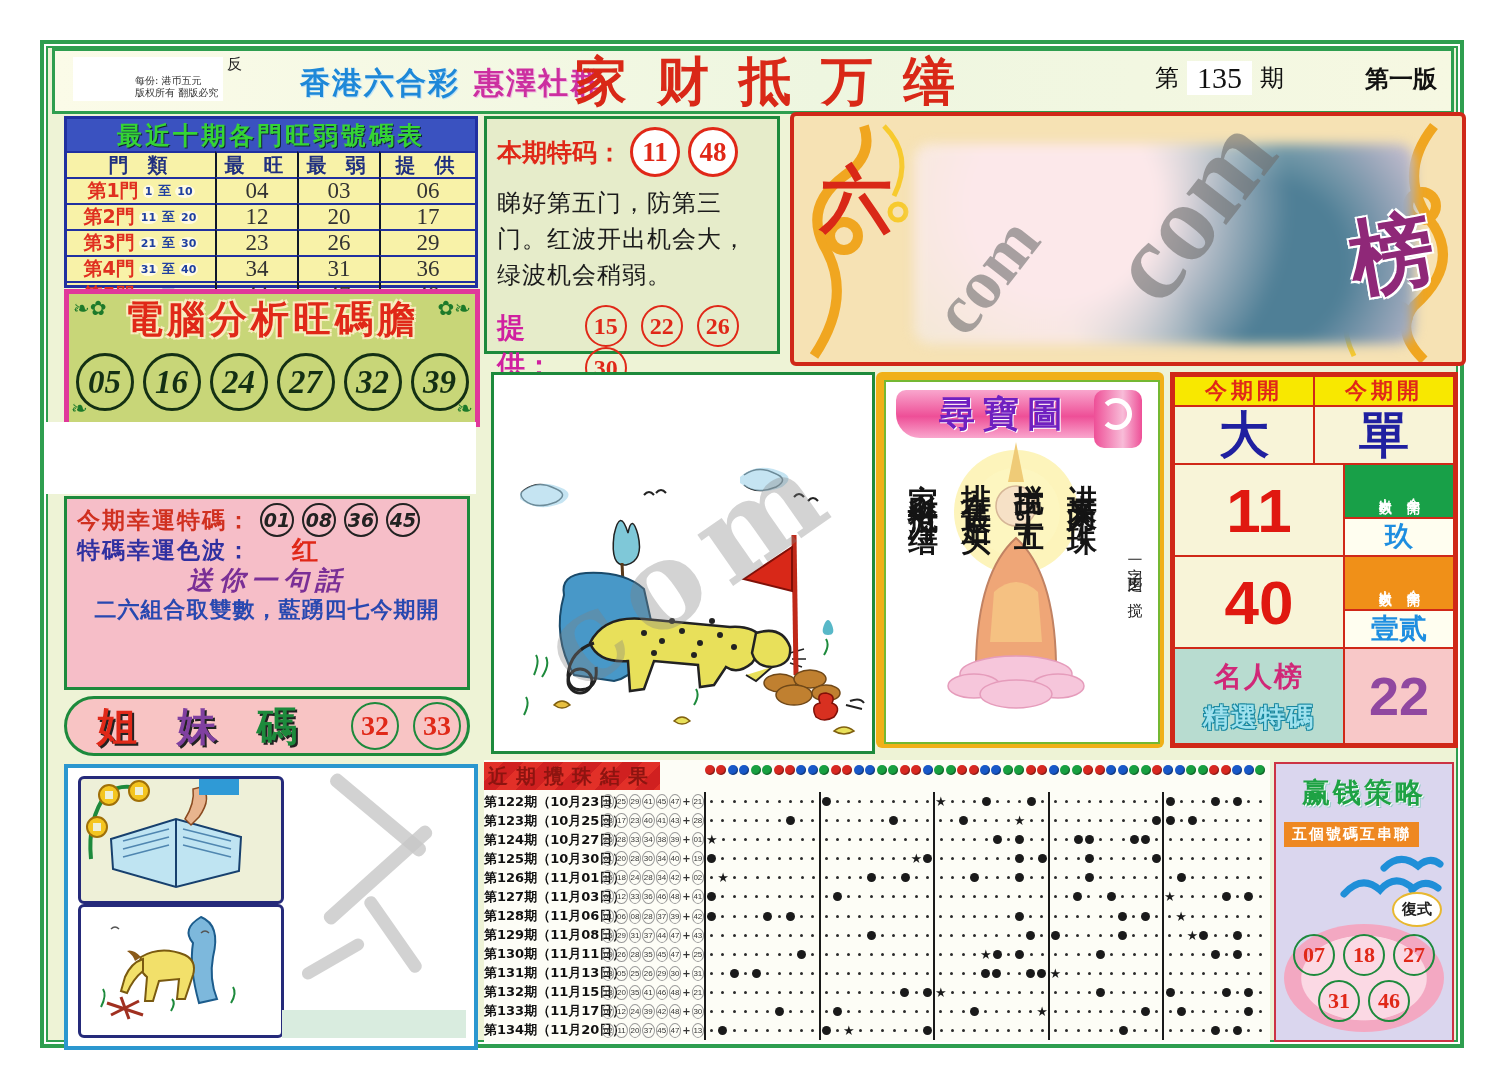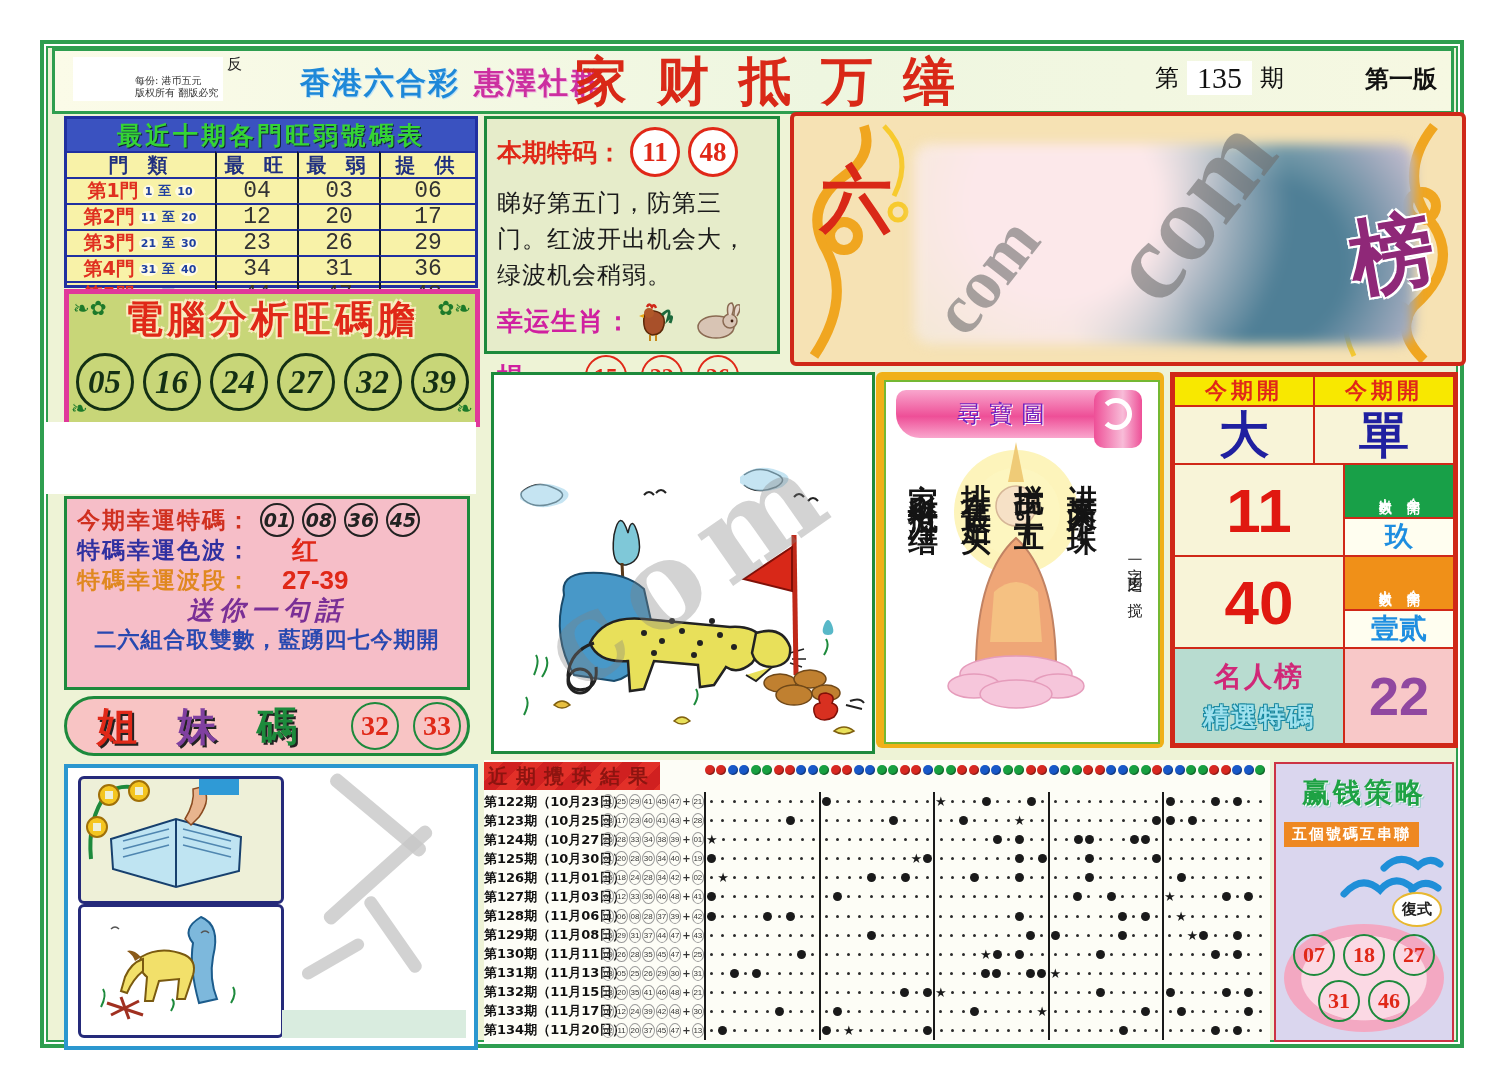--- a/index.html
+++ b/index.html
@@ -28,21 +28,21 @@
   #hot .ttl{height:32px;background:#3a52c0;color:#35d435;font-size:25px;font-weight:bold;
             display:flex;align-items:center;justify-content:center;letter-spacing:3px;text-shadow:1px 1px 0 #123;}
   .hot-grid{display:grid;grid-template-columns:148px 82px 82px 1fr;}
   .hot-grid > div{border-top:2px solid #2030a0;border-left:2px solid #0f172a;height:24px;
                   display:flex;align-items:center;justify-content:center;}
   .hot-grid > div:nth-child(4n+1){border-left:none;}
   .hot-head{color:#203080;font-weight:bold;font-size:20px;letter-spacing:6px;}
   .door{color:#e03020;font-weight:bold;font-size:19px;gap:4px;}
   .door .rng{color:#2040a0;font-size:11px;font-weight:bold;background:#fffbe2;border-radius:50%;padding:0 2px;}
   .door .zhi{color:#2040a0;font-size:13px;font-weight:bold;}
-  .hval{color:#333;font-size:23px;font-family:Liberation Mono, monospace;}
+  .hval{color:#333;font-size:23px;font-family:Liberation Serif, serif;}
   
   #comp{left:20px;top:245px;width:406px;height:128px;border:5px solid #e0389a;background:#c8d678;}
   #comp .ttl{text-align:center;font-size:38px;font-weight:bold;color:#e02818;letter-spacing:4px;
              text-shadow:2px 2px 0 #f8edc0,-2px -2px 0 #f8edc0,2px -2px 0 #f8edc0,-2px 2px 0 #f8edc0;}
   #comp .nums{display:flex;justify-content:center;gap:9px;margin-top:8px;}
   .comp-circle{width:52px;height:52px;border:3px solid #143014;border-radius:50%;display:flex;align-items:center;
                justify-content:center;font-size:33px;font-style:italic;font-weight:bold;color:#143014;
                font-family:"Liberation Serif",serif;}
   .holly{position:absolute;font-size:20px;color:#1d7a2a;}
   
@@ -115,21 +115,21 @@
            transform:rotate(-35deg);font-family:"DejaVu Serif",serif;letter-spacing:16px;}
   
   #treasure{left:832px;top:328px;width:288px;height:376px;background:#f0b018;border-radius:6px;padding:8px;box-sizing:border-box;}
   #treasure .panel{position:relative;width:100%;height:100%;background:#ffffff;border:2px solid #74b832;overflow:hidden;}
   #treasure .ribbon{position:absolute;left:10px;top:8px;width:218px;height:48px;border-radius:10px 4px 4px 24px;
       background:linear-gradient(180deg,#f9a6cd,#ee4f97 55%,#f9a6cd);display:flex;align-items:center;justify-content:center;}
   #treasure .curl{position:absolute;right:16px;top:8px;width:48px;height:58px;border-radius:10px;
       background:linear-gradient(90deg,#ee4f97,#f8bcd8 60%,#ee4f97);}
   #treasure .curl::after{content:"";position:absolute;right:10px;top:8px;width:22px;height:22px;border:5px solid #fff;
       border-radius:50%;border-left-color:transparent;}
-  #treasure .ttl{font-size:24px;font-weight:normal;color:#7020c0;letter-spacing:8px;text-shadow:1px 1px 0 #fff;}
+  #treasure .ttl{font-size:36px;font-weight:bold;color:#7020c0;letter-spacing:8px;text-shadow:1px 1px 0 #fff;}
   .poem-wrap{position:absolute;left:16px;top:78px;right:56px;bottom:30px;display:flex;flex-direction:row-reverse;
              justify-content:space-between;}
   .poem-col{writing-mode:vertical-rl;text-orientation:upright;font-size:30px;color:#141414;
             font-family:"DejaVu Serif",serif;font-weight:bold;letter-spacing:10px;}
   .poem-note{position:absolute;right:14px;top:170px;writing-mode:vertical-rl;text-orientation:upright;
              font-size:15px;color:#222;letter-spacing:4px;font-family:"DejaVu Serif",serif;}
   
   #panel{left:1126px;top:328px;width:288px;height:376px;border:3px solid #d02818;background:#f8f4d8;box-sizing:border-box;}
   .pn-cell{position:absolute;box-sizing:border-box;border:2px solid #d02818;display:flex;align-items:center;justify-content:center;}
   .pn-yellow{background:#f8e800;color:#e02818;font-size:22px;font-weight:bold;letter-spacing:4px;}
@@ -280,24 +280,20 @@
 
     <div id="lucky" class="abs">
       <div class="lk-line">
         <span class="lk-lab1">今期幸運特碼：</span>
         <span id="lucky-nums"><span class="lk-circ">01</span><span class="lk-circ">08</span><span class="lk-circ">36</span><span class="lk-circ">45</span></span>
       </div>
       <div class="lk-line">
         <span class="lk-lab3">特碼幸運色波：</span>
         <span class="lk-red">红</span>
       </div>
-      <div class="lk-line">
-        <span class="lk-lab4">特碼幸運波段：</span>
-        <span class="lk-band">27-39</span>
-      </div>
       <div class="lk-line lk-word">送你一句話</div>
       <div class="lk-line lk-sent">二六組合取雙數，藍踴四七今期開</div>
     </div>
 
     <div id="sis" class="abs">
       <span class="ch c1">姐</span>
       <span class="ch c2">妹</span>
       <span class="ch c3">碼</span>
       <span id="sis-nums"><span class="sis-circ">32</span><span class="sis-circ">33</span></span>
     </div>
@@ -354,41 +350,20 @@
       <div class="wm-bar" style="left:230px;top:185px;width:70px;height:12px;transform:rotate(-30deg);"></div>
       <div id="pics-strip" class="abs"></div>
     </div>
 
     <div id="spec" class="abs">
       <div class="l1">
         <span class="lab">本期特码：</span>
         <span id="spec-nums"><span class="spec-circ">11</span><span class="spec-circ">48</span></span>
       </div>
       <div class="cmt">睇好第五门，防第三门。红波开出机会大，绿波机会稍弱。</div>
-      <div class="zl">
-        <span class="zlab">幸运生肖：</span>
-        <svg width="46" height="44" viewBox="0 0 46 44">
-          <path d="M12 26 Q10 10 22 12 Q34 14 32 26 Q30 36 20 36 Q13 34 12 26Z" fill="#a8502a" stroke="#5c2808" stroke-width="1.5"></path>
-          <path d="M30 16 Q40 6 36 20 Q42 14 38 24" stroke="#1d6a3c" stroke-width="3" fill="none"></path>
-          <circle cx="17" cy="14" r="5" fill="#b05828"></circle>
-            <path d="M15 8 q2 -5 5 0 q2 -4 4 1" stroke="#d02818" stroke-width="2.5" fill="none"></path>
-          <path d="M12 15 l-5 2 5 2z" fill="#e8a818"></path>
-          <g stroke="#c88818" stroke-width="2">
-              <path d="M18 36 L18 42"></path>
-              <path d="M24 36 L24 42"></path>
-            </g>
-        </svg>
-        <svg width="52" height="40" viewBox="0 0 52 40" style="margin-left:10px;">
-          <ellipse cx="28" cy="26" rx="18" ry="11" fill="#d8c4b4" stroke="#8a6a52" stroke-width="1.5"></ellipse>
-          <circle cx="42" cy="20" r="7" fill="#d8c4b4" stroke="#8a6a52" stroke-width="1.5"></circle>
-          <path d="M40 14 q-2 -12 4 -12 q3 4 0 12" fill="#e8d8cc" stroke="#8a6a52" stroke-width="1.5"></path>
-          <path d="M46 14 q0 -12 6 -10 q1 5 -3 11" fill="#e8d8cc" stroke="#8a6a52" stroke-width="1.5"></path>
-          <circle cx="44" cy="20" r="1.4" fill="#402010"></circle>
-        </svg>
-      </div>
       <div class="ofr">
         <span class="olab">提供：</span>
         <span id="offer-nums"><span class="ofr-circ">15</span><span class="ofr-circ">22</span><span class="ofr-circ">26</span><span class="ofr-circ">30</span></span>
       </div>
     </div>
 
     <div id="banner" class="abs">
       <svg class="abs" style="left:0;top:0;" width="668" height="246">
         <g stroke="#f0a010" stroke-width="10" fill="none" opacity="0.9">
           <path d="M20 240 Q60 180 30 130 Q10 90 50 60 Q80 40 70 10"></path>

